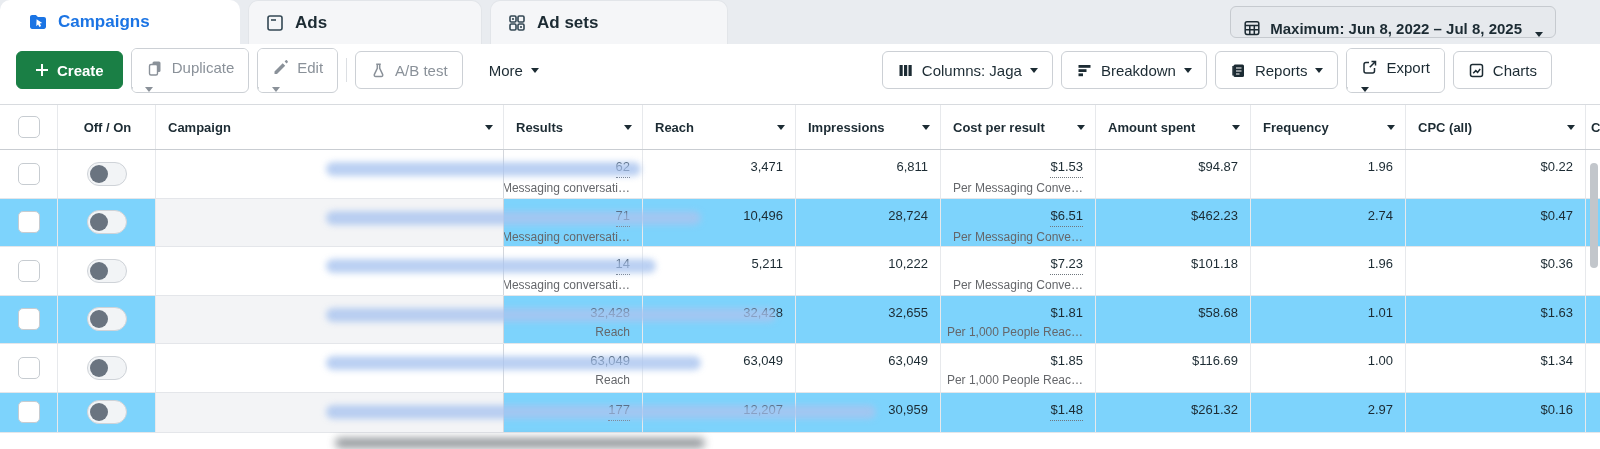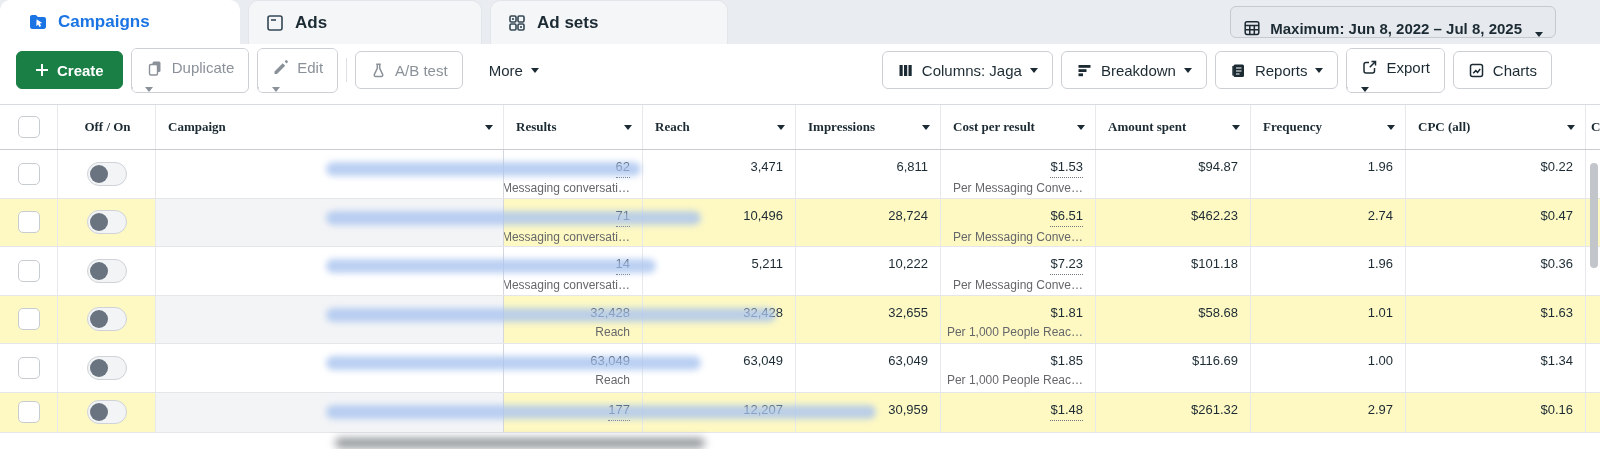--- a/index.html
+++ b/index.html
@@ -41,29 +41,29 @@
   .tb-div { width:1px; height:24px; background:#dcdfe3; margin:0 8px; flex:0 0 auto; }
   .toolbar .spacer { flex:1; }
   .caret { width:0; height:0; display:inline-block;
            border-left:4.5px solid transparent; border-right:4.5px solid transparent;
            border-top:5.5px solid currentColor; }
 
   
   .grid-cols { display:grid; grid-template-columns:57px 98px 348px 139px 153px 145px 155px 155px 155px 180px 15px; }
   .thead { height:45px; background:#fff; border-bottom:1px solid #c9cdd2; }
   .th { display:flex; align-items:center; font-size:13px; font-weight:700; color:#1c2b33;
-        padding:0 10px 0 12px; border-left:1px solid #e7e9ec; cursor:pointer;font-family:Liberation Serif, serif; }
+        padding:0 10px 0 12px; border-left:1px solid #e7e9ec; cursor:pointer; }
   .th:first-child { border-left:none; justify-content:center; padding:0; }
   .th .caret { margin-left:auto; border-top-width:5px; border-left-width:4px; border-right-width:4px; }
   .th-toggle { justify-content:center; border-left:1px solid #e7e9ec; cursor:default; }
   .th-campaign { border-left:1px solid #e7e9ec; }
   .th-partial { overflow:hidden; padding-left:5px; cursor:default; }
 
   .row { height:48.5px; border-bottom:1px solid #e4e6ea; background:#fff; }
-  .row.even { background:#fef9c3; }
+  .row.even { background:#7dd3fc; }
   .row[data-row="5"] { height:40px; }
   .cell { border-left:1px solid #e7e9ec; min-width:0; }
   .cell:first-child { border-left:none; }
   .c-check { display:flex; align-items:center; justify-content:center; }
   .c-toggle { display:flex; align-items:center; justify-content:center; }
   .c-campaign { position:relative; z-index:2; background:#fff; border-right:1px solid #d4d7dc;
                 margin-right:-1px; padding:12px 0 0 170px; }
   .row.even .c-campaign { background:#f3f4f6; }
   .c-num { padding:8px 12px 0 0; font-size:13px; color:#1c2b33; text-align:right; overflow:visible; }
   .val { line-height:18px; display:inline-block; }

